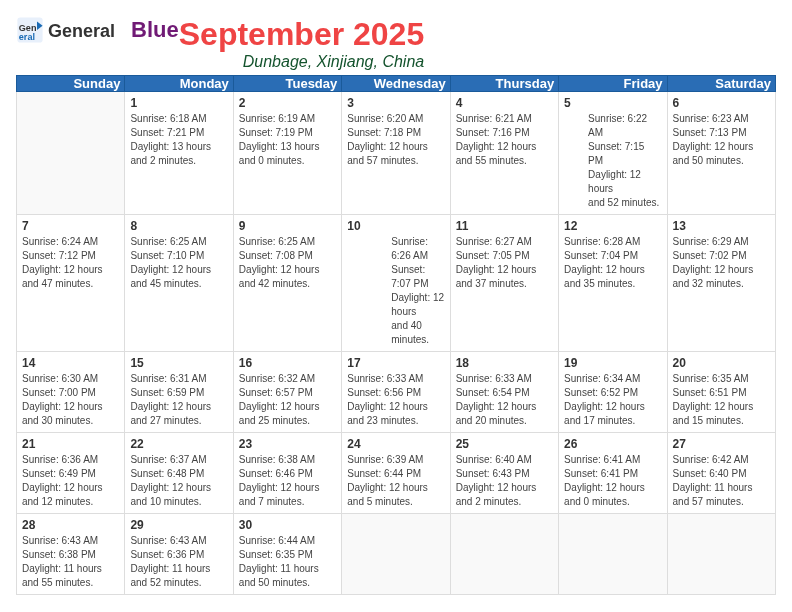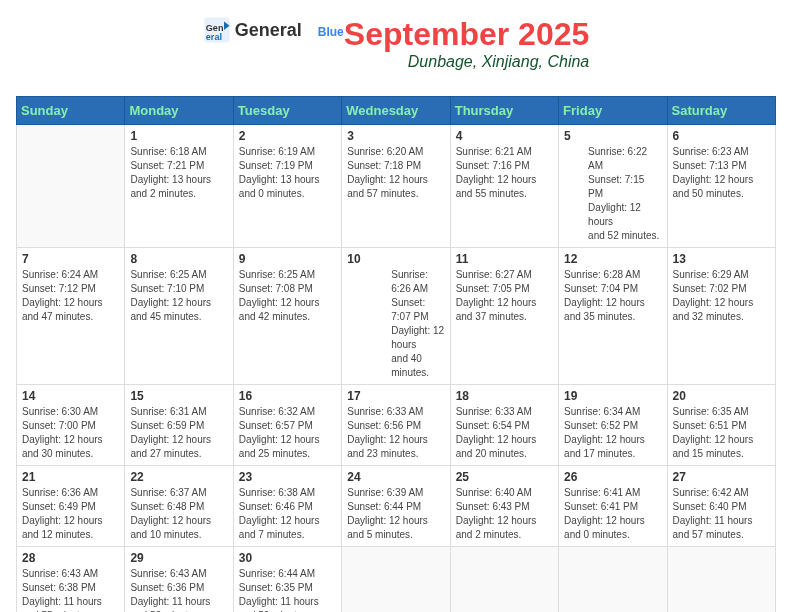--- a/index.html
+++ b/index.html
@@ -5,38 +5,38 @@
     * { box-sizing: border-box; margin: 0; padding: 0; }
     body {
       font-family: Arial, sans-serif;
       background: #fff;
       width: 792px;
       min-height: 612px;
       padding: 16px;
     }
     .header-area {
       display: flex;
-      justify-content: center;
+      justify-content: flex-start;
       align-items: flex-start;
-      margin-bottom: 25px;
+      margin-bottom: 4px;
     }
     .logo {
       display: flex;
       align-items: center;
       gap: 4px;
     }
     .logo-text-general {
       font-size: 18px;
       font-weight: bold;
       color: #333;
     }
     .logo-text-blue {
-      font-size: 12px;
-      font-weight: bold;
-      color: #3b82f6;
+      font-size: 22px;
+      font-weight: bold;
+      color: #701a75;
     }
     .logo-icon {
       width: 28px;
       height: 28px;
     }
     .title-area {
       text-align: right;
     }
     .month-title {
       font-size: 32px;
@@ -48,24 +48,24 @@
       color: #14532d;
       font-style: italic;
     }
     .calendar-table {
       width: 100%;
       border-collapse: collapse;
       border: 1px solid #ccc;
     }
     .calendar-table th {
       background-color: #2a6db5;
-      color: #86efac;
+      color: #ffffff;
       font-size: 13px;
-      padding: 6px 4px;
-      text-align: left;
+      padding: 0 4px;
+      text-align: right;
       border: 1px solid #1a5a9a;
       font-weight: bold;
     }
     .calendar-table td {
       vertical-align: top;
       border: 1px solid #ddd;
       padding: 4px 5px;
       font-size: 10.5px;
       color: #333;
       height: 80px;

